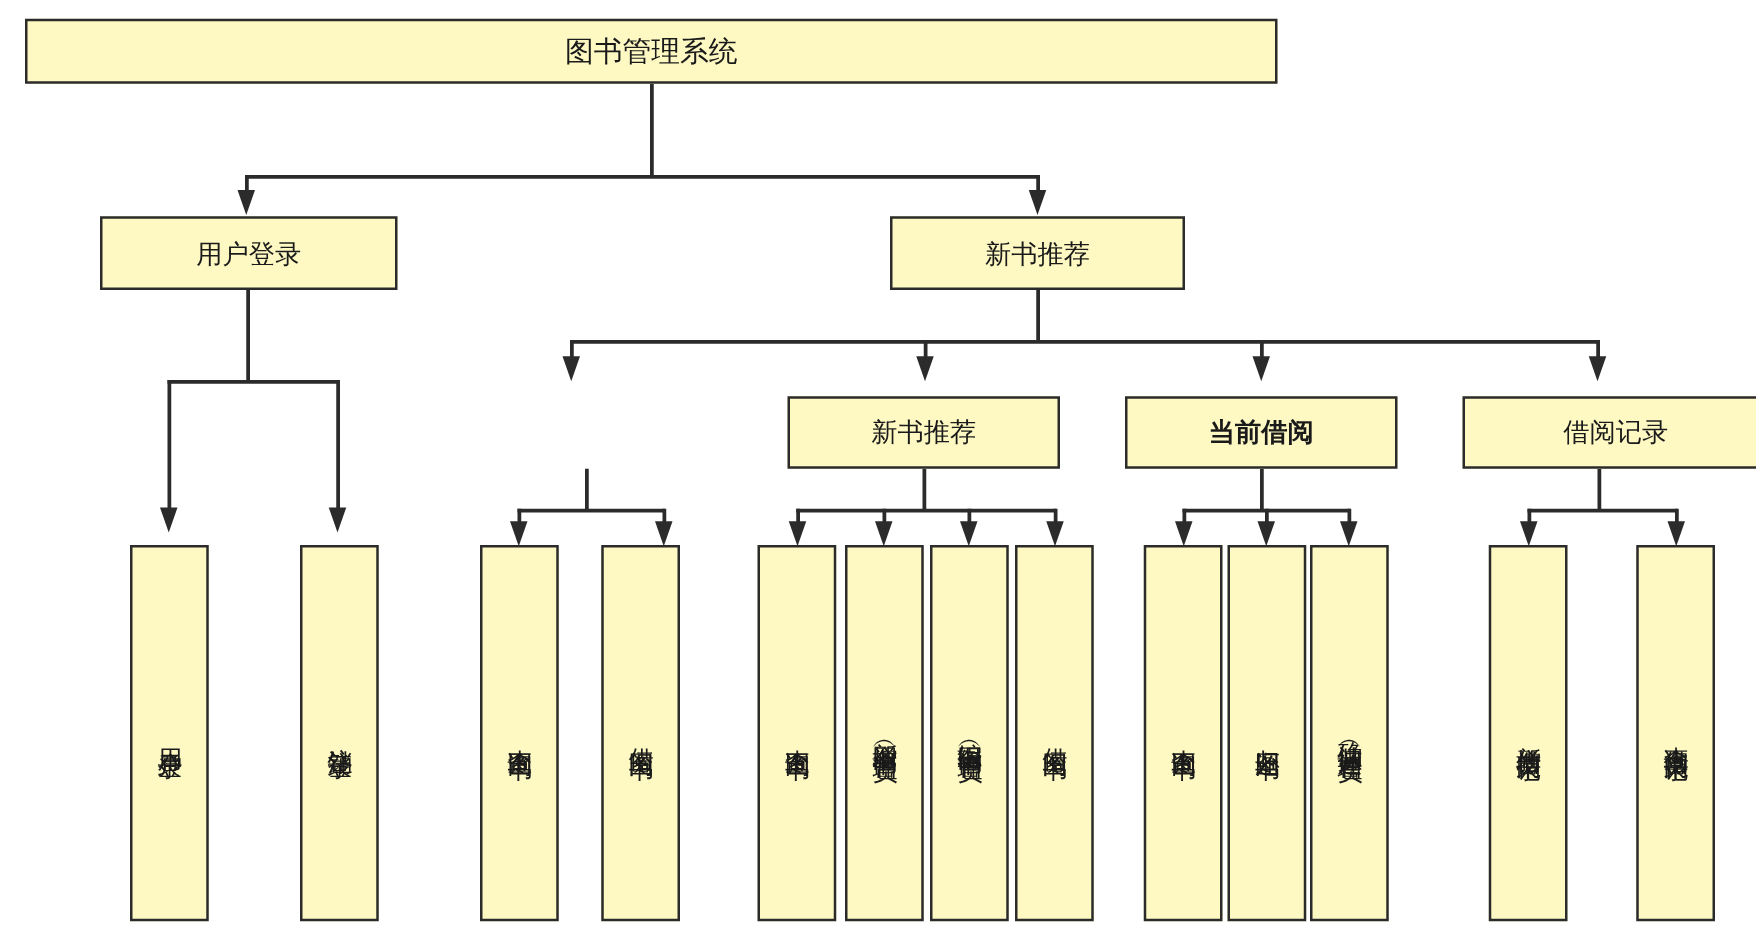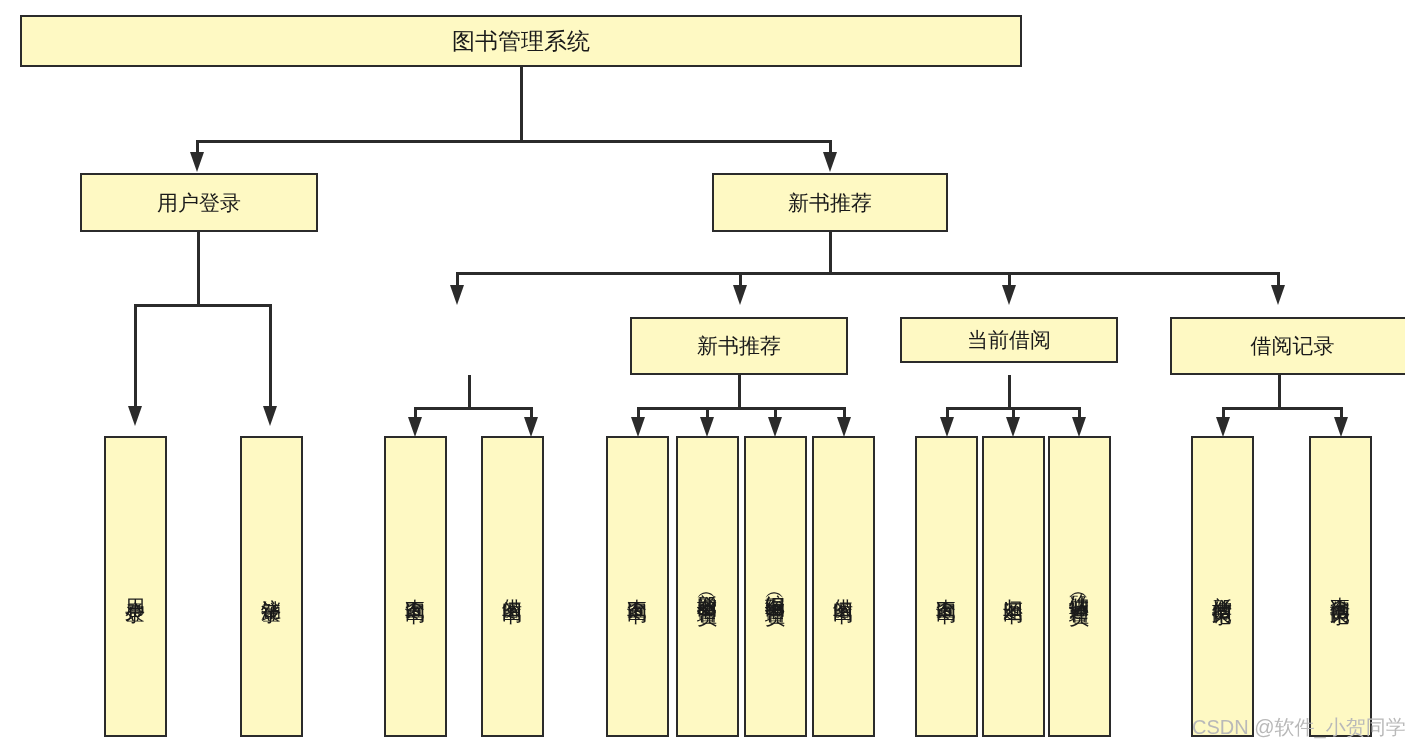--- a/index.html
+++ b/index.html
@@ -124,21 +124,21 @@
 
   <div class="edge v" style="left:1008px; top:272px; width:2.5px; height:20px;"></div>
   <div class="arrow" style="left:1002px; top:285px;"></div>
 
   <div class="edge v" style="left:1277px; top:272px; width:2.5px; height:20px;"></div>
   <div class="arrow" style="left:1271px; top:285px;"></div>
 
   <div class="node lvl2" style="left:630px; top:317px; width:218px; height:58px;">
     <span>新书推荐</span>
   </div>
-  <div class="node lvl2" style="left:900px; top:317px; width:218px; height:46px;">
+  <div class="node lvl2" style="left:900px; top:317px; width:218px; height:58px;font-weight:bold;">
     <span>当前借阅</span>
   </div>
   <div class="node lvl2" style="left:1170px; top:317px; width:245px; height:58px;">
     <span>借阅记录</span>
   </div>
 
   <div class="edge v" style="left:468px; top:375px; width:2.5px; height:34px;"></div>
   <div class="edge h" style="left:414px; top:407px; width:118px; height:2.5px;"></div>
   <div class="edge v" style="left:414px; top:407px; width:2.5px; height:18px;"></div>
   <div class="arrow" style="left:408px; top:417px;"></div>
@@ -209,15 +209,14 @@
     <span class="vlabel">确认归还（管理员）</span>
   </div>
 
   <div class="node leaf" style="left:1191px; top:436px; width:63px; height:301px;">
     <span class="vlabel">新增借阅记录</span>
   </div>
   <div class="node leaf" style="left:1309px; top:436px; width:63px; height:301px;">
     <span class="vlabel">查询借阅记录</span>
   </div>
 
-  <div class="watermark" style="left:1192px; top:714px;">CSDN @软件_小贺同学</div>
 
 </div>
 
 </body></html>

